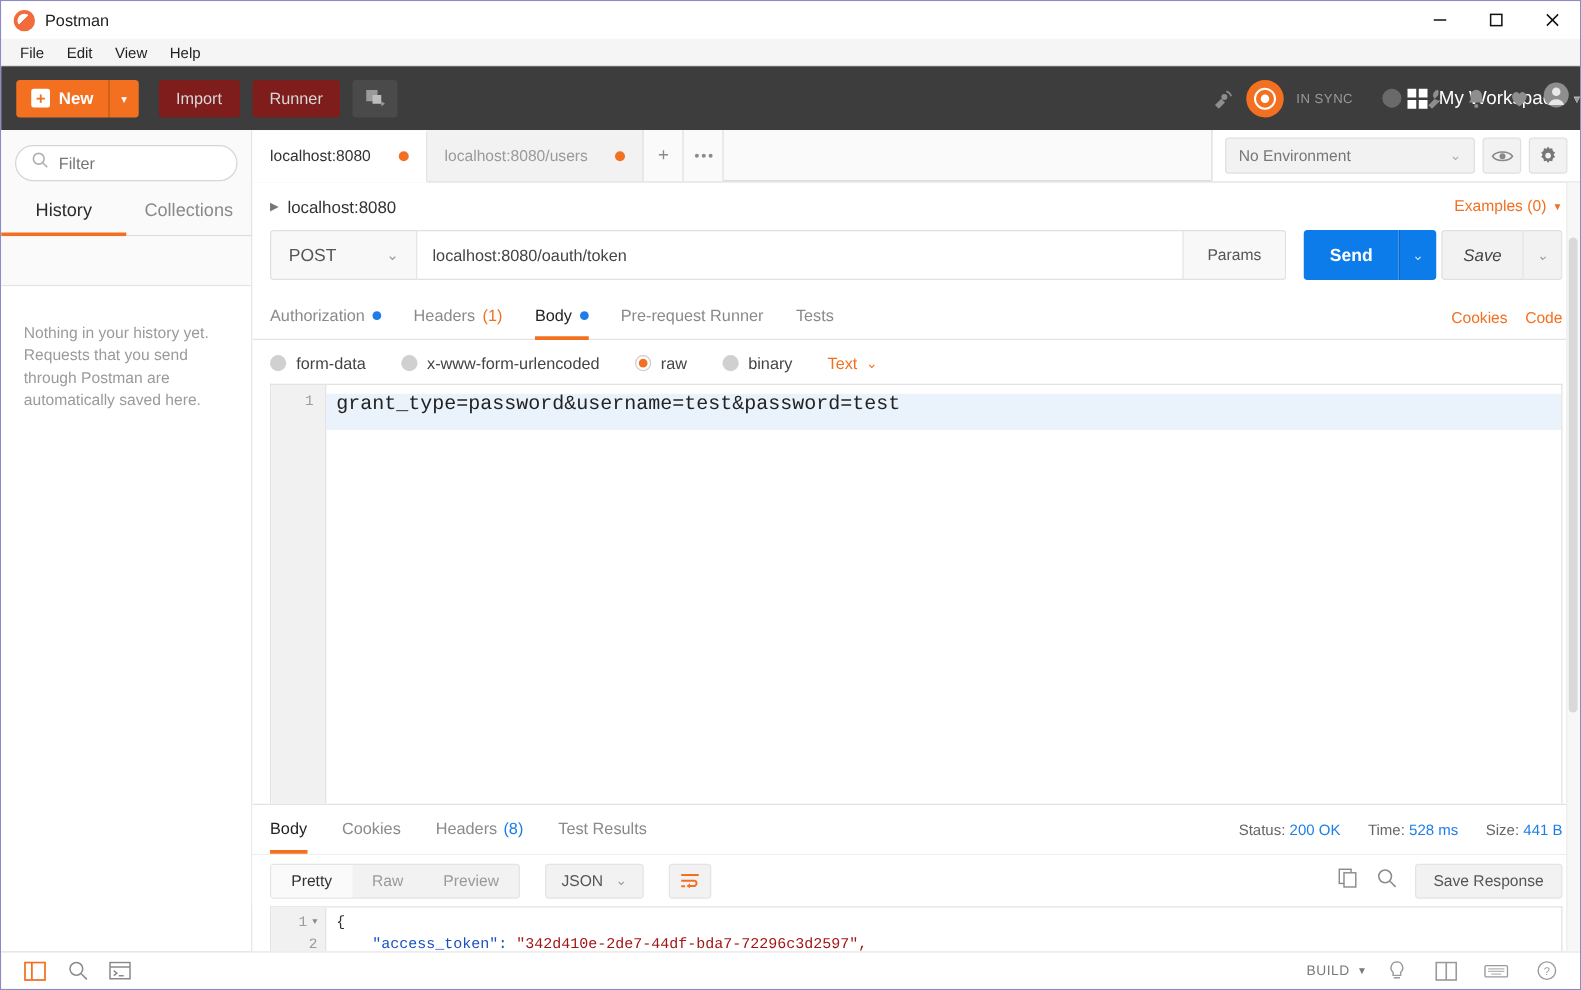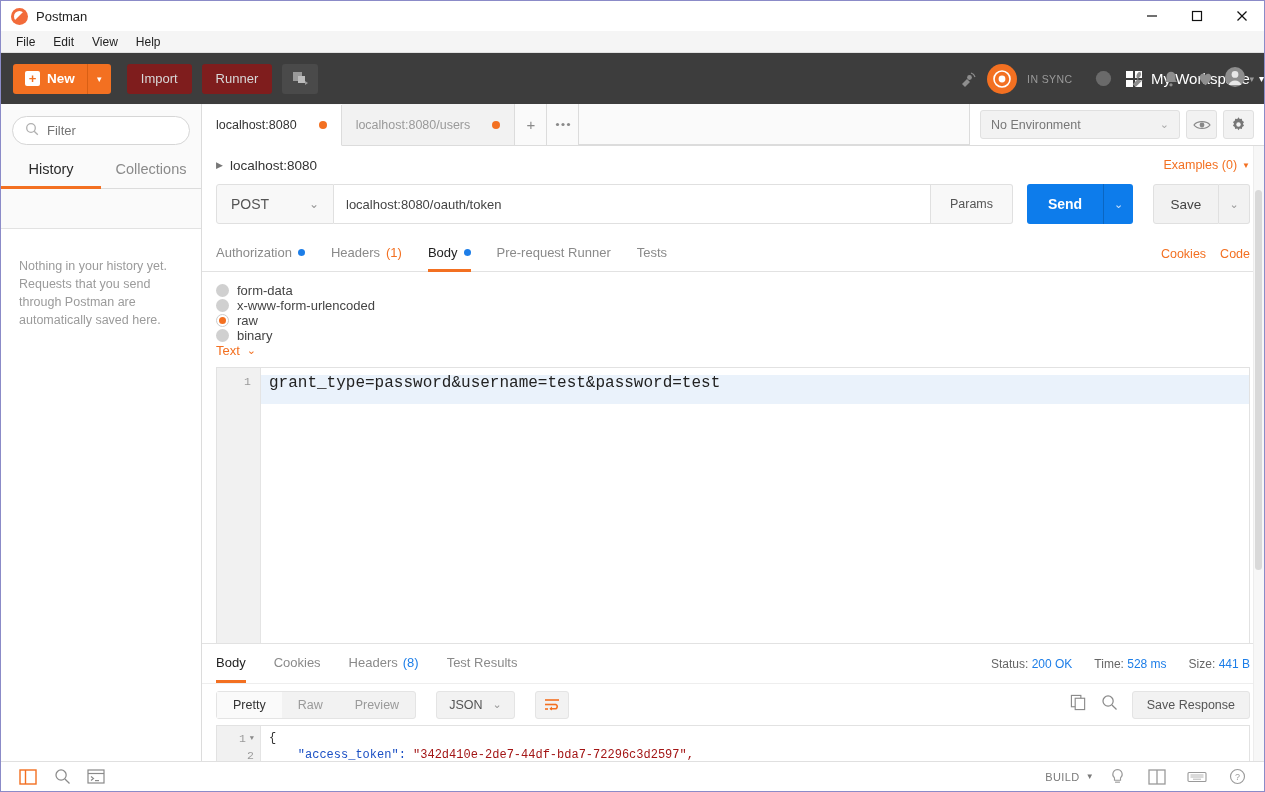--- a/index.html
+++ b/index.html
@@ -97,21 +97,21 @@
   .ws-inner { display: flex; align-items: center; gap: 9px; pointer-events: auto; cursor: pointer; }
   .grid-icon {
     display: grid; grid-template-columns: 7px 7px; grid-template-rows: 7px 7px;
     gap: 2px;
   }
   .grid-icon i { background: #fff; display: block; }
   .ws-label { color: #fff; font-size: 15px; }
   .ws-caret { color: #fff; font-size: 10px; }
   .hdr-right {
     margin-left: auto; display: flex; align-items: center;
-    gap: 4px; padding-right: 10px; z-index: 2;
+    gap: 4px; z-index: 2;
   }
   .hdr-icon {
     width: 30px; height: 30px; display: flex;
     align-items: center; justify-content: center; cursor: pointer;
   }
   .sync-badge {
     width: 30px; height: 30px; border-radius: 50%;
     background: #f37021; display: flex; align-items: center; justify-content: center;
     cursor: pointer;
   }
@@ -211,21 +211,21 @@
   .send-group { display: flex; margin-left: 14px; }
   .send-btn {
     width: 76px; background: #0d7ceb; color: #fff; font-size: 14px; font-weight: bold;
     display: flex; align-items: center; justify-content: center; border-radius: 3px 0 0 3px; cursor: pointer;
   }
   .send-caret {
     width: 30px; background: #0d7ceb; color: #cfe3fb; border-left: 1px solid #0a66c2;
     display: flex; align-items: center; justify-content: center; border-radius: 0 3px 3px 0;
     font-size: 11px; cursor: pointer;
   }
-  .save-group { display: flex; margin-left: 20px; }
+  .save-group { display: flex; margin-left: 4px; font-style: italic; }
   .save-btn {
     width: 66px; background: #f2f2f2; border: 1px solid #e0e0e0; color: #444; font-size: 13.5px;
     display: flex; align-items: center; justify-content: center; border-radius: 3px 0 0 3px; cursor: pointer;
   }
   .save-caret {
     width: 31px; background: #f2f2f2; border: 1px solid #e0e0e0; border-left: none; color: #9a9a9a;
     display: flex; align-items: center; justify-content: center; border-radius: 0 3px 3px 0;
     font-size: 11px; cursor: pointer;
   }
 
@@ -236,21 +236,21 @@
   .rtab {
     font-size: 13px; color: #8a8a8a; height: 36px; display: flex; align-items: center; gap: 6px;
     margin-right: 26px; border-bottom: 3px solid transparent; cursor: pointer;
   }
   .rtab.active { color: #222; border-bottom-color: #f37021; }
   .blue-dot { width: 7px; height: 7px; border-radius: 50%; background: #1d7ee8; display: inline-block; }
   .muted-count { color: #f37021; }
   .rtab-right { margin-left: auto; display: flex; gap: 14px; }
   .link-orange { font-size: 12.5px; color: #f37021; cursor: pointer; }
 
-  .bodytype-row { display: flex; align-items: flex-start; padding: 11px 12px 9px 14px; gap: 0; flex-direction: column; }
+  .bodytype-row { display: flex; align-items: center; padding: 11px 12px 9px 14px; gap: 0; }
   .radio-item { display: flex; align-items: center; gap: 8px; margin-right: 28px; font-size: 13px; color: #444; cursor: pointer;}
   .radio {
     width: 13px; height: 13px; border-radius: 50%; background: #d0d0d0; display: inline-block; position: relative;
   }
   .radio.checked { background: #fff; border: 1px solid #ccc; }
   .radio.checked::after {
     content: ""; position: absolute; left: 2px; top: 2px; width: 7px; height: 7px;
     border-radius: 50%; background: #f37021;
   }
   .text-dd { display: flex; align-items: center; gap: 7px; font-size: 13px; color: #f37021; cursor: pointer; }

